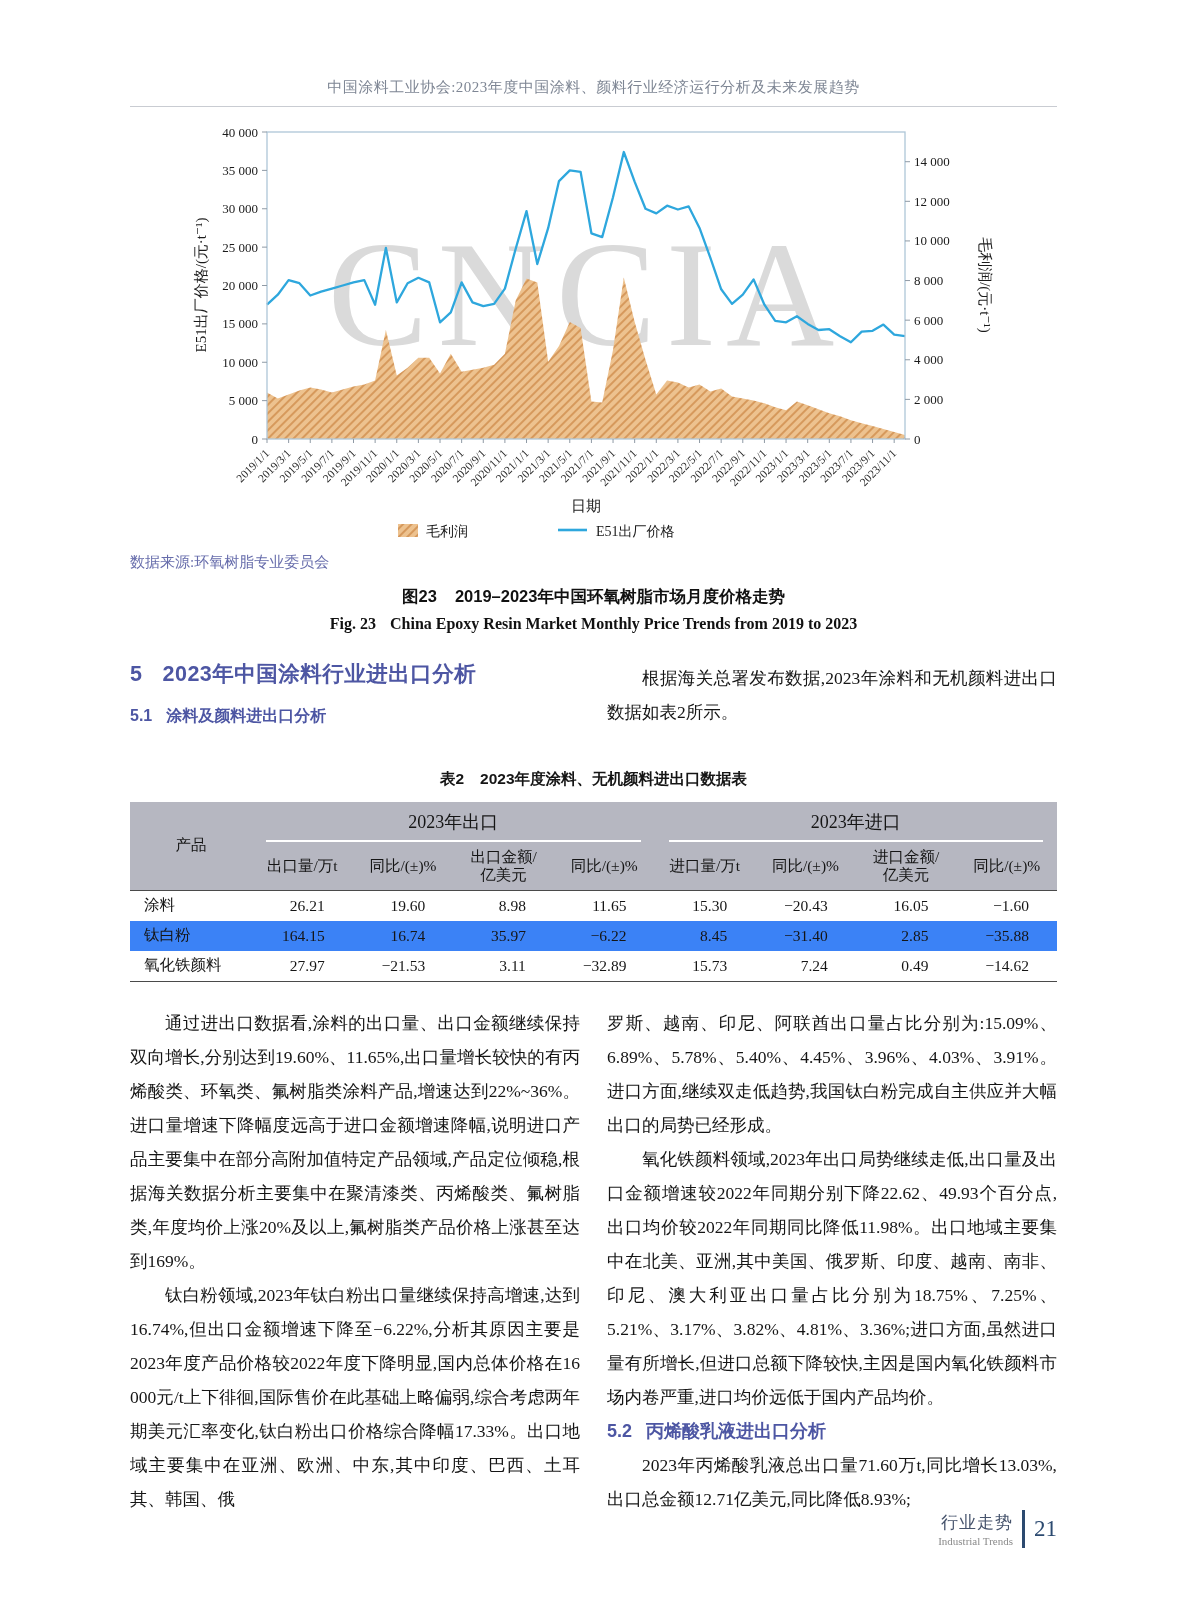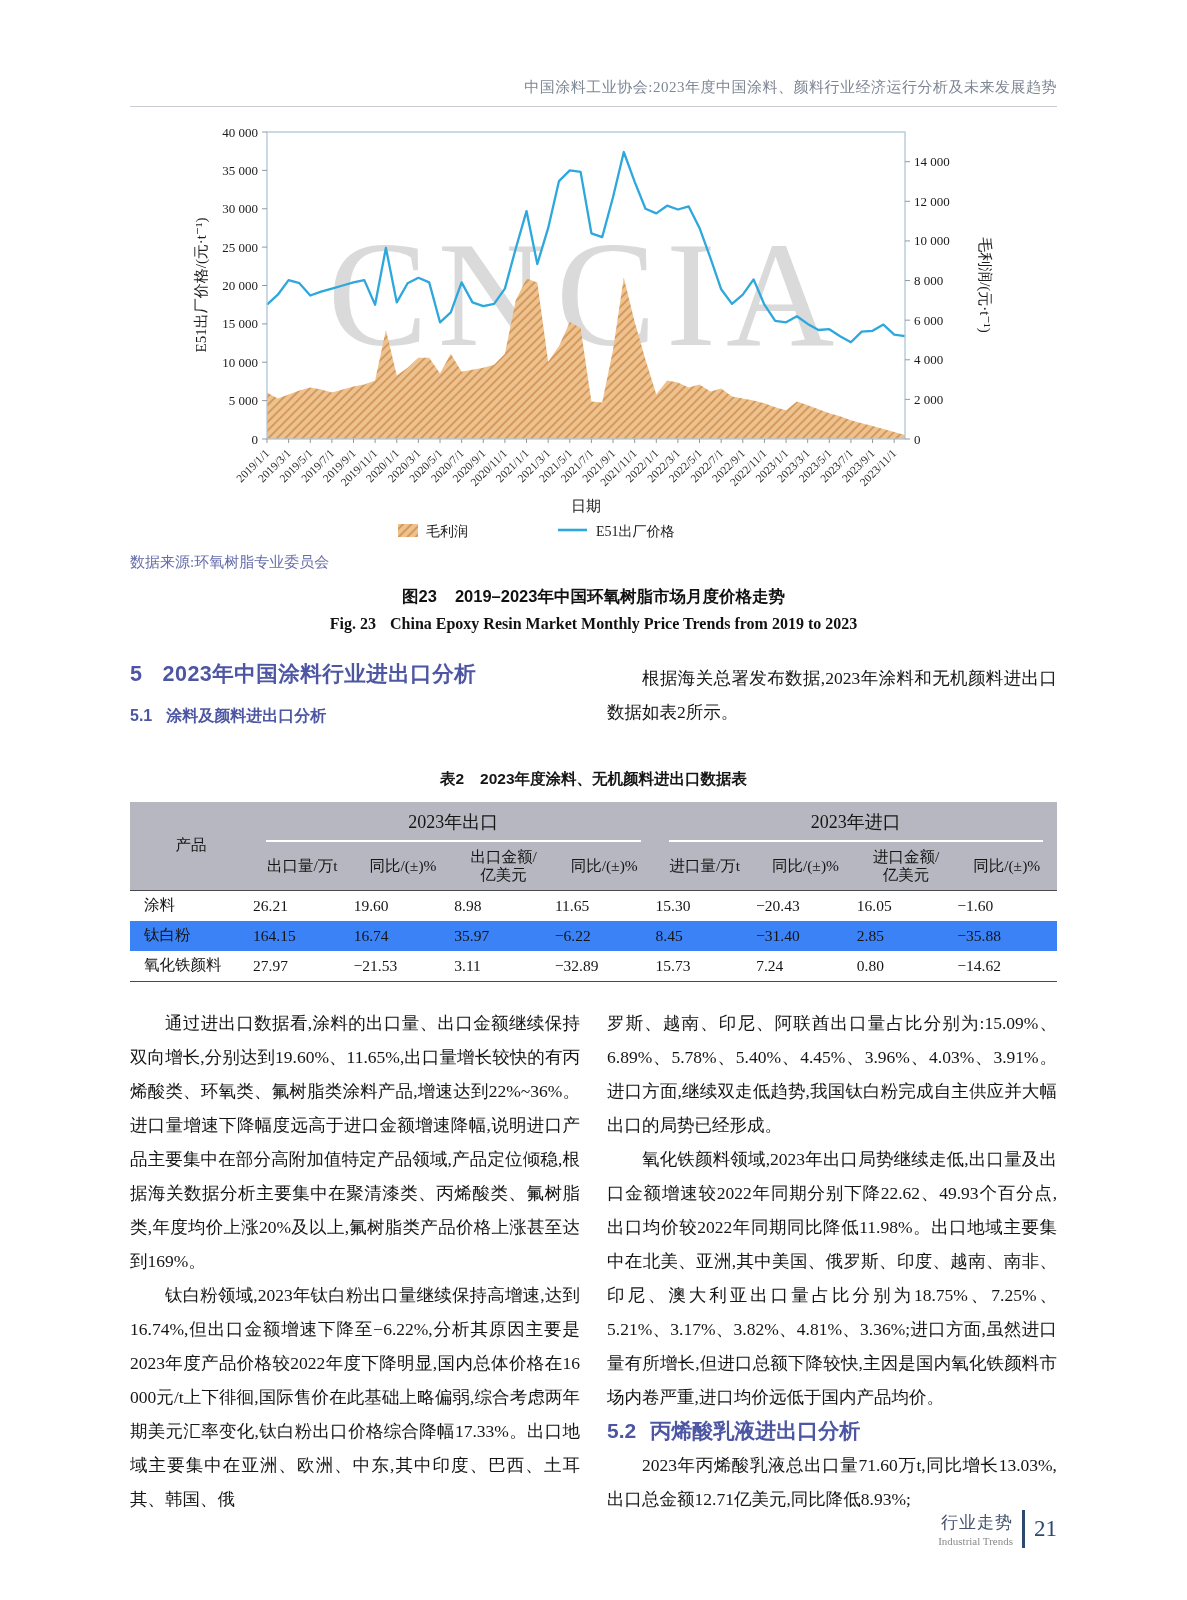--- a/index.html
+++ b/index.html
@@ -1,19 +1,19 @@
 <!DOCTYPE html>
 <html><head>
 <meta charset="utf-8">
 <style>
   html,body{margin:0;padding:0;background:#ffffff;}
   body{width:1187px;height:1600px;position:relative;font-family:"Liberation Serif","DejaVu Serif",serif;color:#151515;overflow:hidden;}
   .content{position:absolute;left:130px;top:0;width:927px;}
   
-  .page-header{padding-top:78px;text-align:right;font-size:15px;color:#7e8694;letter-spacing:.5px;
+  .page-header{padding-top:78px;text-align:center;font-size:15px;color:#7e8694;letter-spacing:.5px;
     border-bottom:1px solid #c9ccd2;padding-bottom:9px;font-family:"Liberation Serif","DejaVu Serif",serif;}
   
   .figure-wrap{margin-top:10px;}
   .watermark{font-family:"Liberation Serif","DejaVu Serif",serif;font-size:150px;letter-spacing:10px;fill:#dadada;text-anchor:middle;font-weight:normal;}
   .plot-border{fill:none;stroke:#aec6d8;stroke-width:1.3;}
   .axis-title{font-family:"Liberation Serif","DejaVu Serif",serif;font-size:15px;fill:#1a1a1a;text-anchor:middle;}
   .tick-text{font-family:"Liberation Serif","DejaVu Serif",serif;font-size:13px;fill:#1a1a1a;}
   .xtick-text{font-family:"Liberation Serif","DejaVu Serif",serif;font-size:11.5px;fill:#2a2a2a;}
   .tick-mark{stroke:#8f9aa5;stroke-width:1;}
   .legend-text{font-family:"Liberation Serif","DejaVu Serif",serif;font-size:14px;fill:#1a1a1a;}
@@ -36,30 +36,30 @@
   .tbl-title-zh .cap-label{margin-right:16px;}
   .tbl-title-en{margin-top:6px;text-align:center;font-weight:bold;font-size:15.5px;}
   table.dtable{width:100%;border-collapse:collapse;table-layout:fixed;margin-top:12px;font-size:15.5px;}
   .dtable thead th{background:#b6b7c1;font-weight:normal;padding:0;}
   .dtable .th-group{height:36px;font-size:18px;}
   .dtable .th-group div{border-bottom:2px solid #ffffff;padding:8px 0 6px 0;margin:0 14px;}
   .dtable .th-product{width:122px;text-align:center;vertical-align:middle;}
   .dtable .sub-th{height:48px;vertical-align:middle;text-align:center;line-height:1.15;white-space:pre-line;font-size:15.5px;}
   .dtable thead tr:last-child th{border-bottom:1px solid #4a4a4a;}
   .dtable .th-product{border-bottom:1px solid #4a4a4a;}
-  .dtable tbody td{height:28px;padding-right:28px;}
+  .dtable tbody td{height:28px;text-align:right;padding-right:28px;}
   .dtable tbody td.prod{text-align:left;padding-left:14px;padding-right:0;}
   .dtable tbody tr:nth-child(2){background:#3b82f6;}
   .dtable tbody tr:last-child td{border-bottom:1px solid #4a4a4a;}
   
   .body-cols{display:flex;gap:27px;margin-top:24px;justify-content:center;}
   .bcol{width:450px;font-size:17.5px;line-height:34px;text-align:justify;}
   .bcol p{margin:0;}
   .bcol p.ind{text-indent:2em;}
-  .bcol .h-sub2{font-family:"Liberation Sans","DejaVu Sans",sans-serif;font-weight:bold;font-size:21px;color:#4d56a3;line-height:34px;}
+  .bcol .h-sub2{font-family:"Liberation Sans","DejaVu Sans",sans-serif;font-weight:bold;font-size:18px;color:#4d56a3;line-height:34px;}
   .bcol .h-sub2 .sec-num{margin-right:14px;}
   
   .page-footer{position:absolute;right:130px;bottom:52px;display:flex;align-items:center;}
   .f-labels{text-align:right;margin-right:9px;}
   .f-zh{font-family:"Liberation Sans","DejaVu Sans",sans-serif;font-weight:normal;font-size:17px;color:#46536c;letter-spacing:1px;}
   .f-en{font-size:11px;color:#8a8a8a;margin-top:1px;}
   .f-bar{width:3px;height:38px;background:#2c4a70;margin-right:9px;}
   .f-page{font-size:23px;color:#2c4a70;}
 </style>
 </head>
@@ -275,21 +275,21 @@
           <td>−35.88</td>
         </tr>
         <tr>
           <td class="prod">氧化铁颜料</td>
           <td>27.97</td>
           <td>−21.53</td>
           <td>3.11</td>
           <td>−32.89</td>
           <td>15.73</td>
           <td>7.24</td>
-          <td>0.80</td>
+          <td>0.49</td>
           <td>−14.62</td>
         </tr>
       </tbody>
   </table>
 
   <div class="body-cols">
     <div class="bcol" id="bcol-left">
         <p class="ind">通过进出口数据看,涂料的出口量、出口金额继续保持双向增长,分别达到19.60%、11.65%,出口量增长较快的有丙烯酸类、环氧类、氟树脂类涂料产品,增速达到22%~36%。进口量增速下降幅度远高于进口金额增速降幅,说明进口产品主要集中在部分高附加值特定产品领域,产品定位倾稳,根据海关数据分析主要集中在聚清漆类、丙烯酸类、氟树脂类,年度均价上涨20%及以上,氟树脂类产品价格上涨甚至达到169%。</p>
         <p class="ind">钛白粉领域,2023年钛白粉出口量继续保持高增速,达到16.74%,但出口金额增速下降至−6.22%,分析其原因主要是2023年度产品价格较2022年度下降明显,国内总体价格在16 000元/t上下徘徊,国际售价在此基础上略偏弱,综合考虑两年期美元汇率变化,钛白粉出口价格综合降幅17.33%。出口地域主要集中在亚洲、欧洲、中东,其中印度、巴西、土耳其、韩国、俄</p>
       </div>

